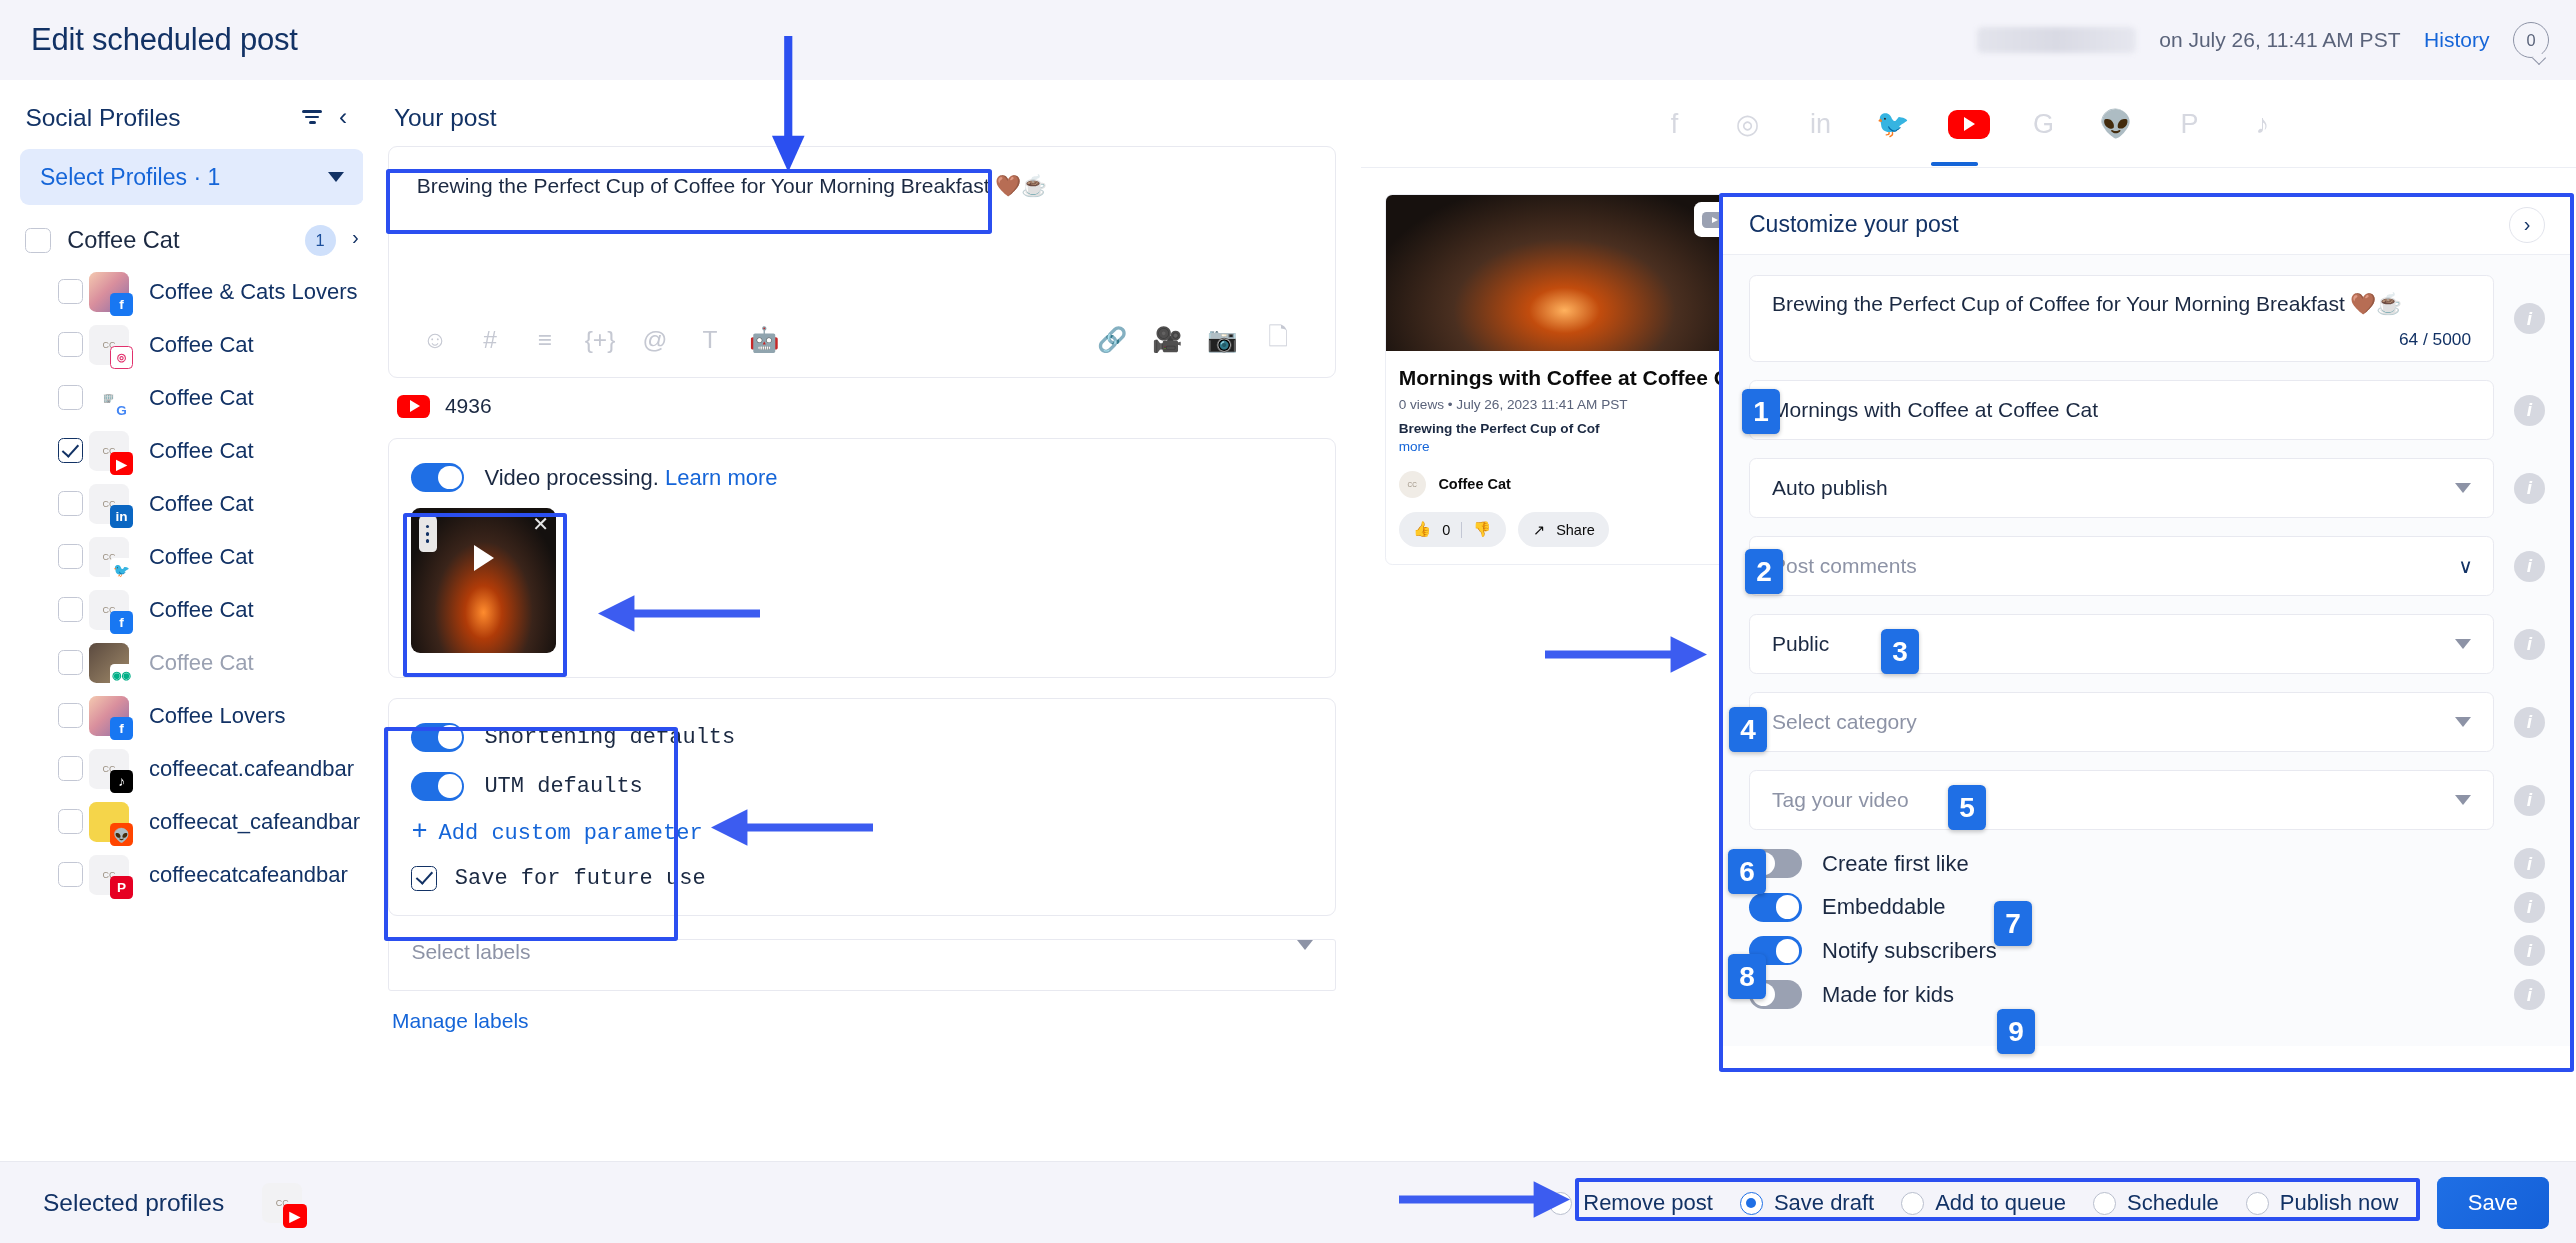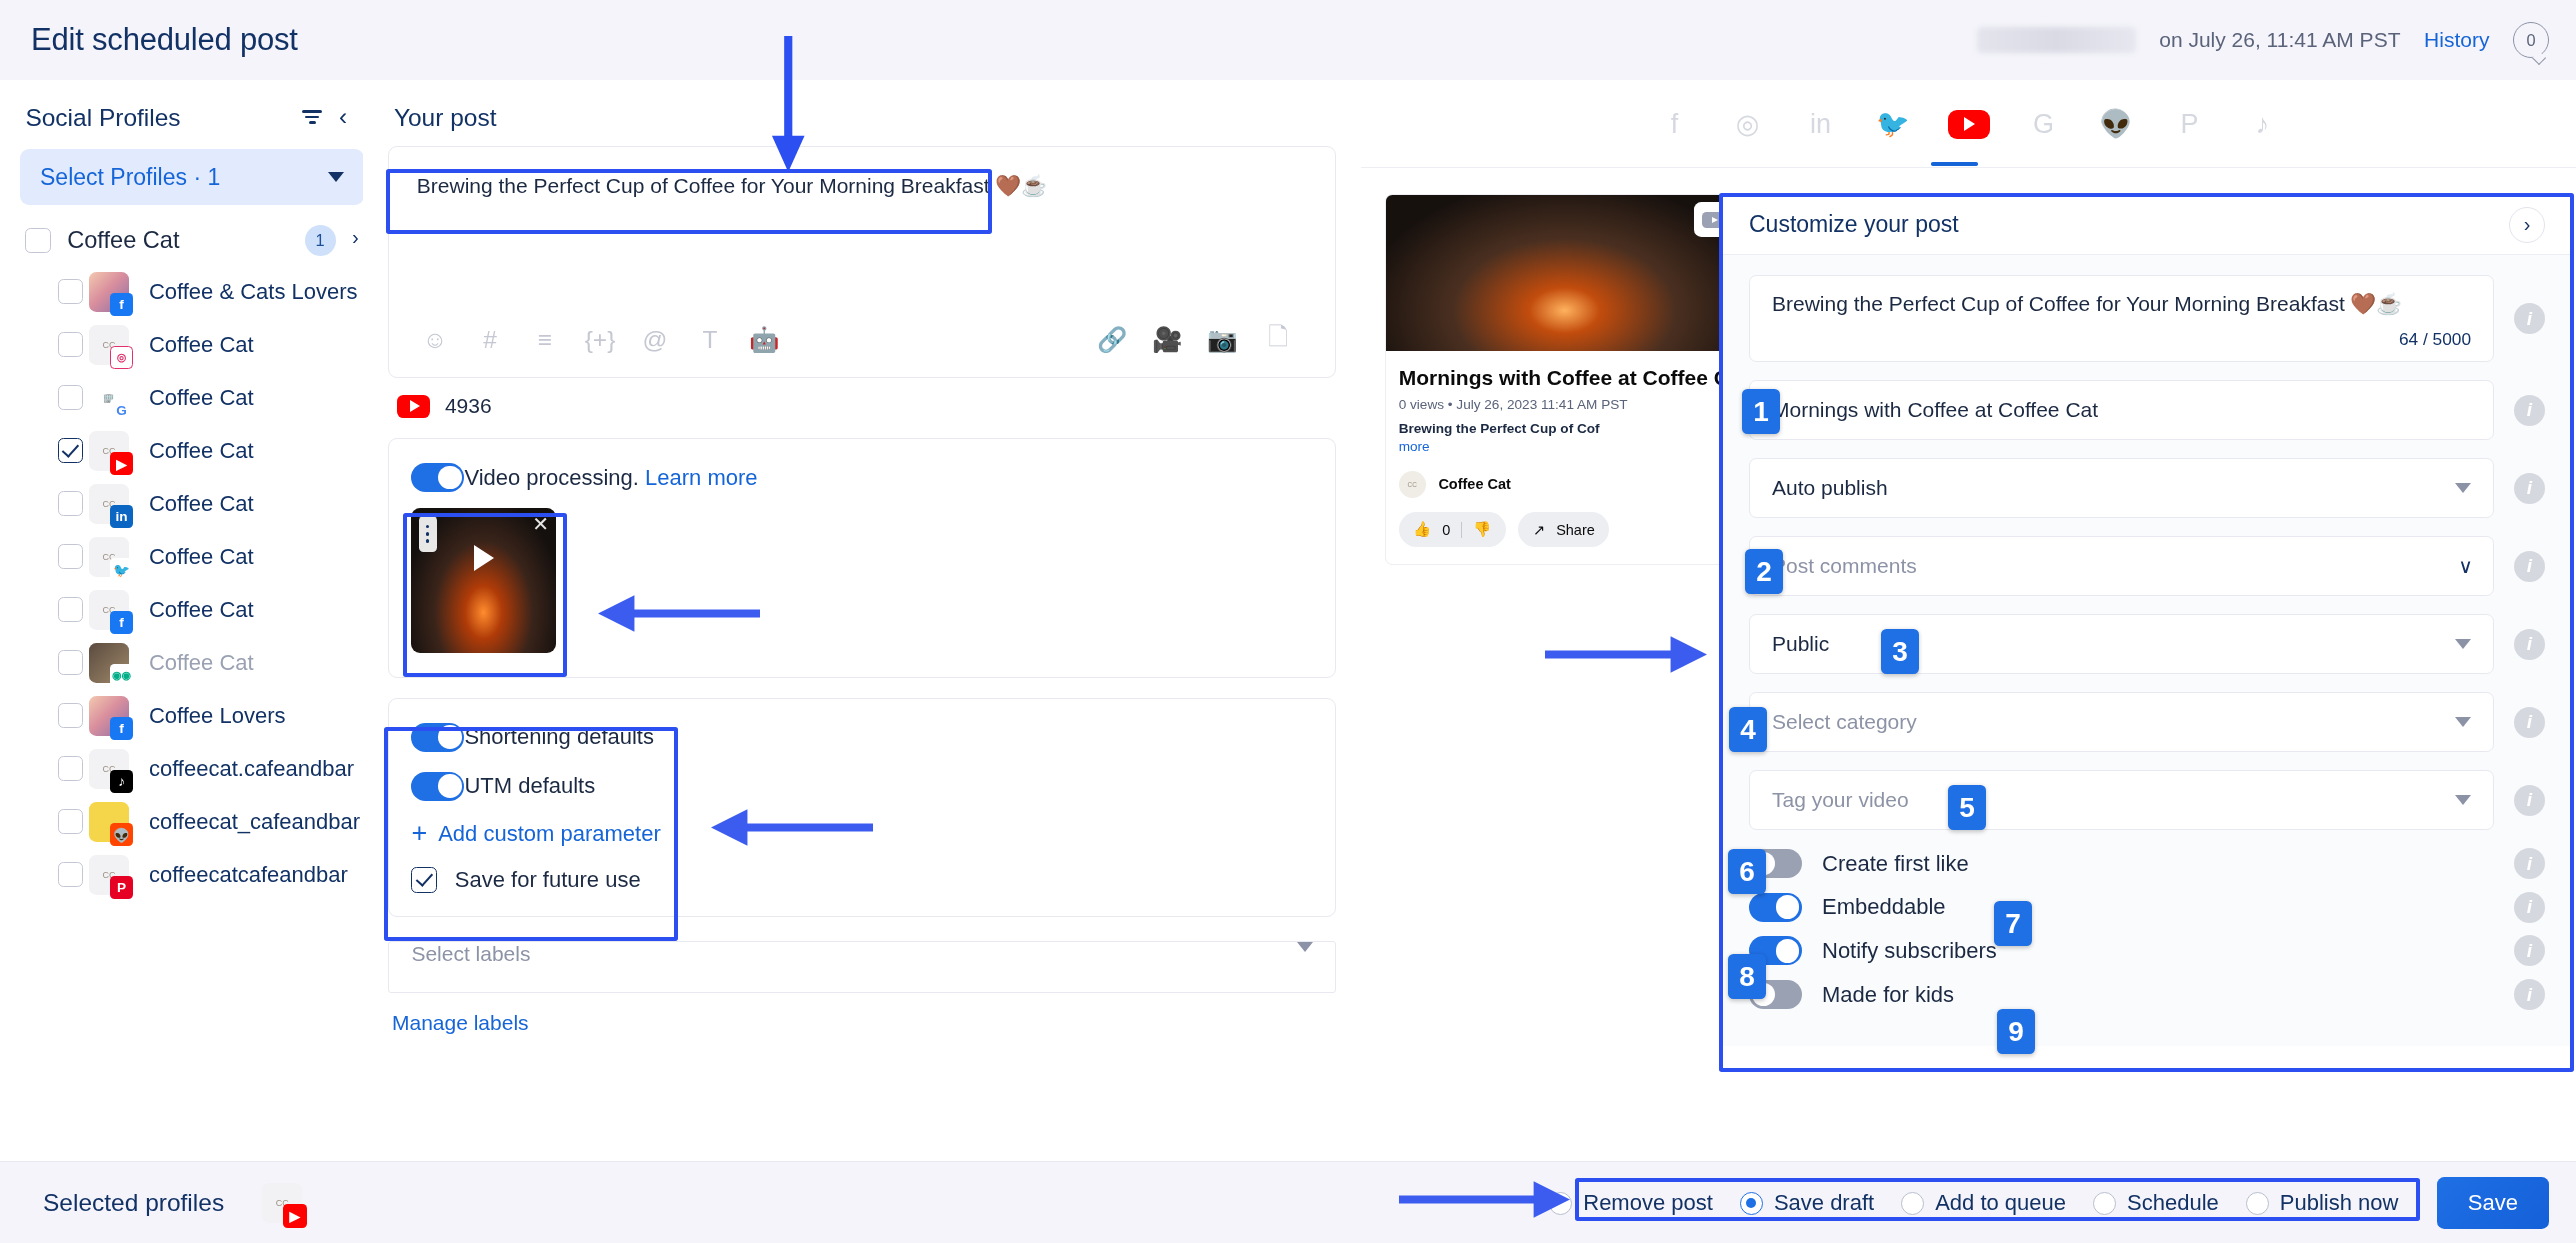--- a/index.html
+++ b/index.html
@@ -131,38 +131,38 @@
   }
   .switch-row { display:flex; align-items:center; }
   .switch {
     width:53px; height:29px; border-radius:14.5px; background:#1f6fe5; position:relative; flex:none; cursor:pointer;
   }
   .switch.off { background:#9aa1b2; }
   .switch::after{
     content:""; position:absolute; top:2.7px; right:2.7px; width:23.6px; height:23.6px; border-radius:50%; background:#fff;
   }
   .switch.off::after { right:auto; left:2.7px; }
-  .switch-label { font-size:22px; color:#1b2942; }
+  .switch-label { margin-left:20px; font-size:22px; color:#1b2942; }
   .link { color:#1565d8; cursor:pointer; }
 
   .thumb-wrap { margin-top:16.4px; width:145px; }
   .thumb {
     width:145px; height:145px; border-radius:9px; position:relative; overflow:hidden;
     background:radial-gradient(ellipse at 50% 72%, #ff8c2e 0%, #b03b08 18%, #3a241a 48%, #14100e 78%);
     cursor:pointer;
   }
   .thumb-dots { position:absolute; left:7.3px; top:7.3px; width:18px; height:36px;
                 background:rgba(255,255,255,0.9); border-radius:4.5px; display:flex;
                 flex-direction:column; align-items:center; justify-content:center; gap:3.6px; }
   .thumb-dots i { width:3.6px; height:3.6px; background:#123265; border-radius:50%; display:block;}
   .thumb-x { position:absolute; right:7.3px; top:3.6px; color:#e6e6e6; font-size:20px; }
   .thumb-play { position:absolute; left:50%; top:34%; transform:translate(-50%,-50%);
                 border-left:20px solid #fff; border-top:13.6px solid transparent; border-bottom:13.6px solid transparent; }
 
-  .utm-list > div { margin-bottom:20px; }
+  .utm-list > div { margin-bottom:20px;font-family:Liberation Mono, monospace; }
   .utm-list > div:last-child { margin-bottom:0;align-items:flex-end; }
   .add-param { display:flex; align-items:center; font-size:22px; color:#1565d8; cursor:pointer; }
   .plus { font-size:27px; margin-right:11px; line-height:0.8; }
   .sf-row { display:flex; align-items:center; }
   .sf-label { margin-left:18px; font-size:22px; color:#1b2942; }
 
   .select-box {
     margin-top:23.6px; height:52px; border:0.9px solid #e8e9f0; border-radius:3px;
     display:flex; align-items:flex-start; padding:0 22px; cursor:pointer;
   }

